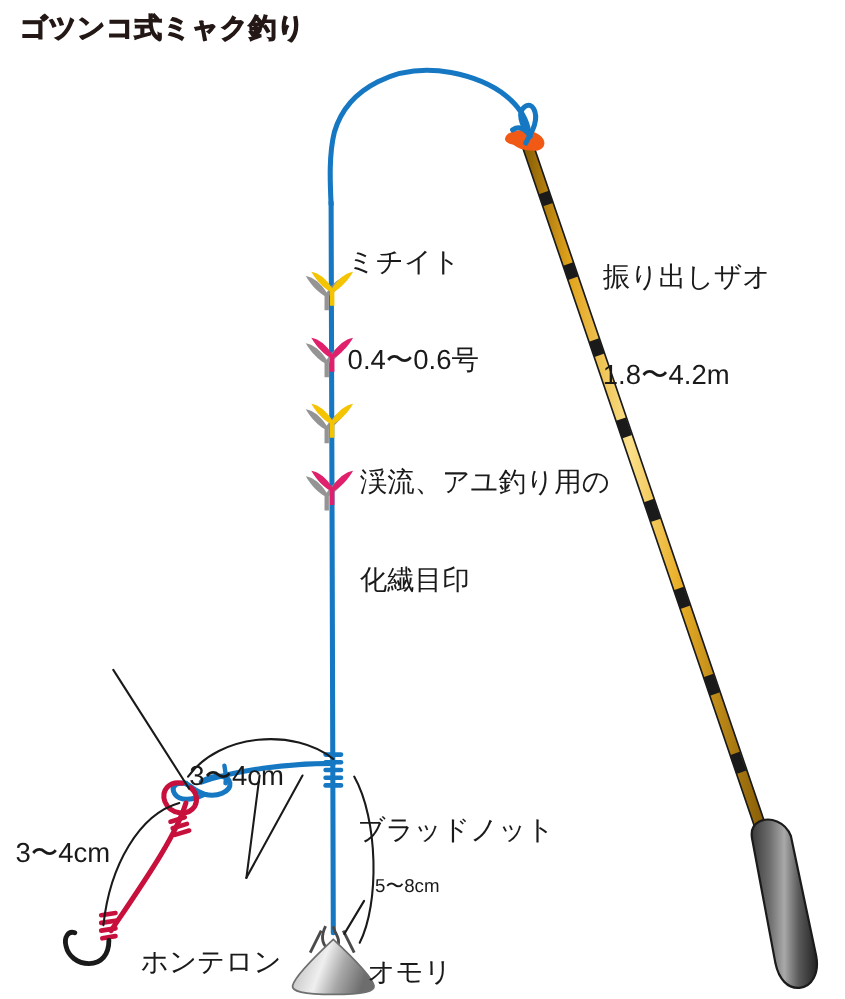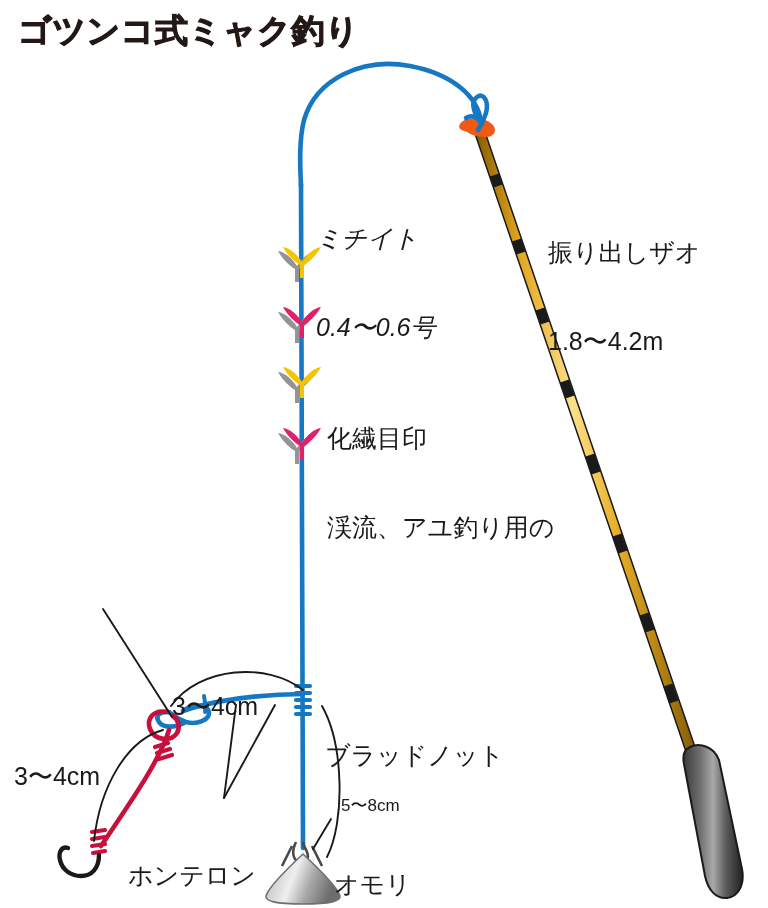--- a/index.html
+++ b/index.html
@@ -31,28 +31,28 @@
     position: absolute;
     white-space: pre;
     line-height: 1.18;
     color: #1a1a1a;
     font-family: "Liberation Sans", "DejaVu Sans", sans-serif;
   }
   #page-title {
     position: absolute;
     left: 18px;
     top: 9px;
-    font-size: 33px;
+    font-size: 25px;
     font-weight: bold;
     letter-spacing: 0.5px;
     color: #1a1a1a;
     -webkit-text-stroke: 1.1px #231815;
     font-family: "DejaVu Sans", "Liberation Sans", sans-serif;
   }
-  .lbl-mainline   { left: 316px; top: 165px; font-size: 25px; font-style: italic; }
+  .lbl-mainline   { left: 316px; top: 165px; font-size: 25px; }
   .lbl-rod        { left: 548px; top: 179px; font-size: 25px; }
   .lbl-markers    { left: 327px; top: 365px; font-size: 25px; }
   .lbl-chichiwa   { left: 33px;  top: 580px; font-size: 25px; }
   .lbl-dim-top    { left: 172px; top: 633px; font-size: 25px; }
   .lbl-dim-left   { left: 14px;  top: 703px; font-size: 25px; }
   .lbl-bloodknot  { left: 325px; top: 682px; font-size: 25px; }
   .lbl-dim-right  { left: 341px; top: 756px; font-size: 17px; }
   .lbl-honteron   { left: 128px; top: 802px; font-size: 25px; text-align: right; }
   .lbl-hook       { left: 82px;  top: 869px; font-size: 25px; }
   .lbl-sinker     { left: 334px; top: 811px; font-size: 25px; }
@@ -243,22 +243,22 @@
     <div>ミチイト</div>
     <div>0.4〜0.6号</div>
   </div>
 
   <div class="lbl lbl-rod">
     <div>振り出しザオ</div>
     <div>1.8〜4.2m</div>
   </div>
 
   <div class="lbl lbl-markers">
+    <div>渓流、アユ釣り用の</div>
     <div>化繊目印</div>
-    <div>渓流、アユ釣り用の</div>
   </div>
 
 
   <div class="lbl lbl-dim-top">
     <div>3〜4cm</div>
   </div>
 
   <div class="lbl lbl-dim-left">
     <div>3〜4cm</div>
   </div>

